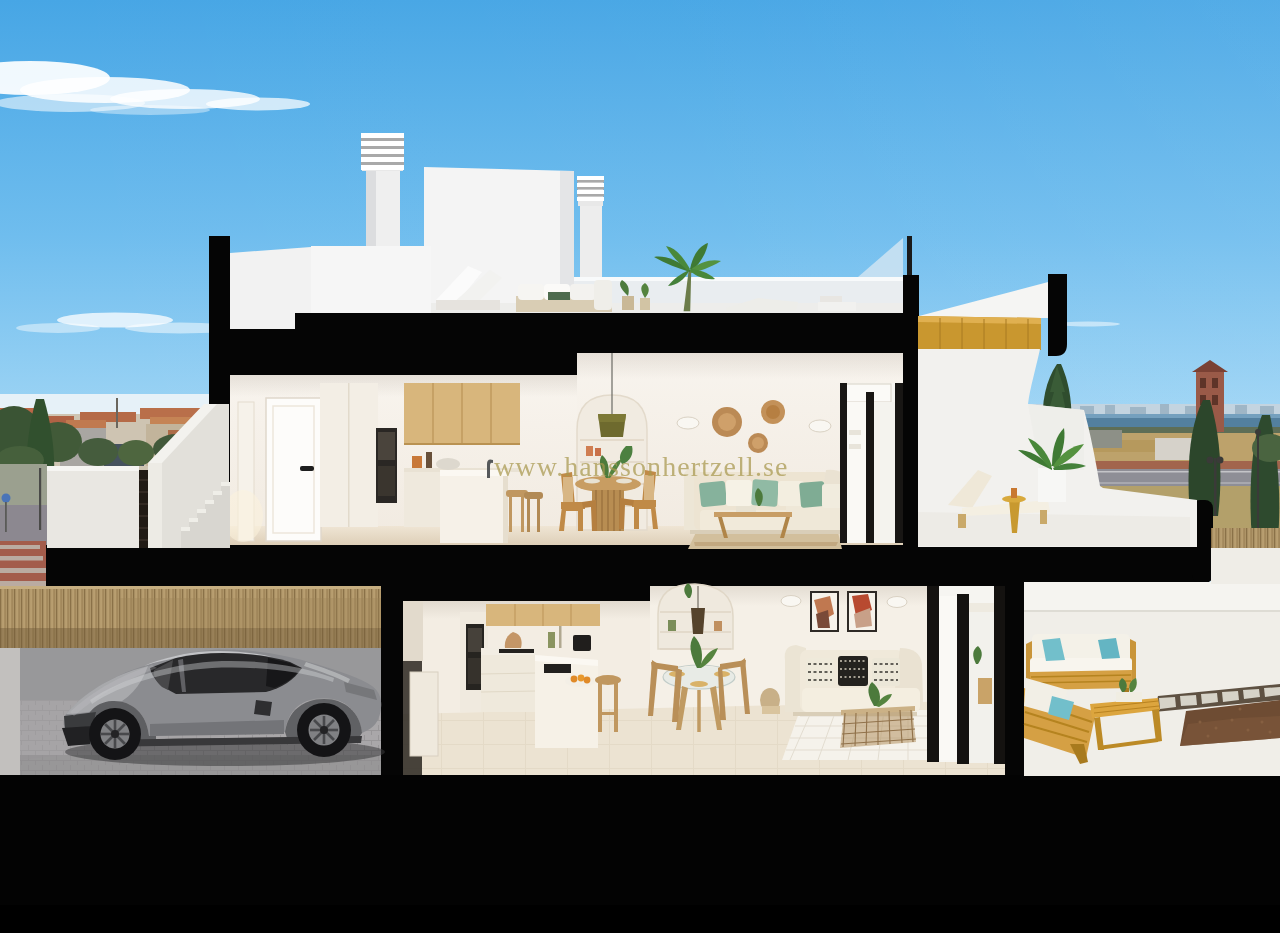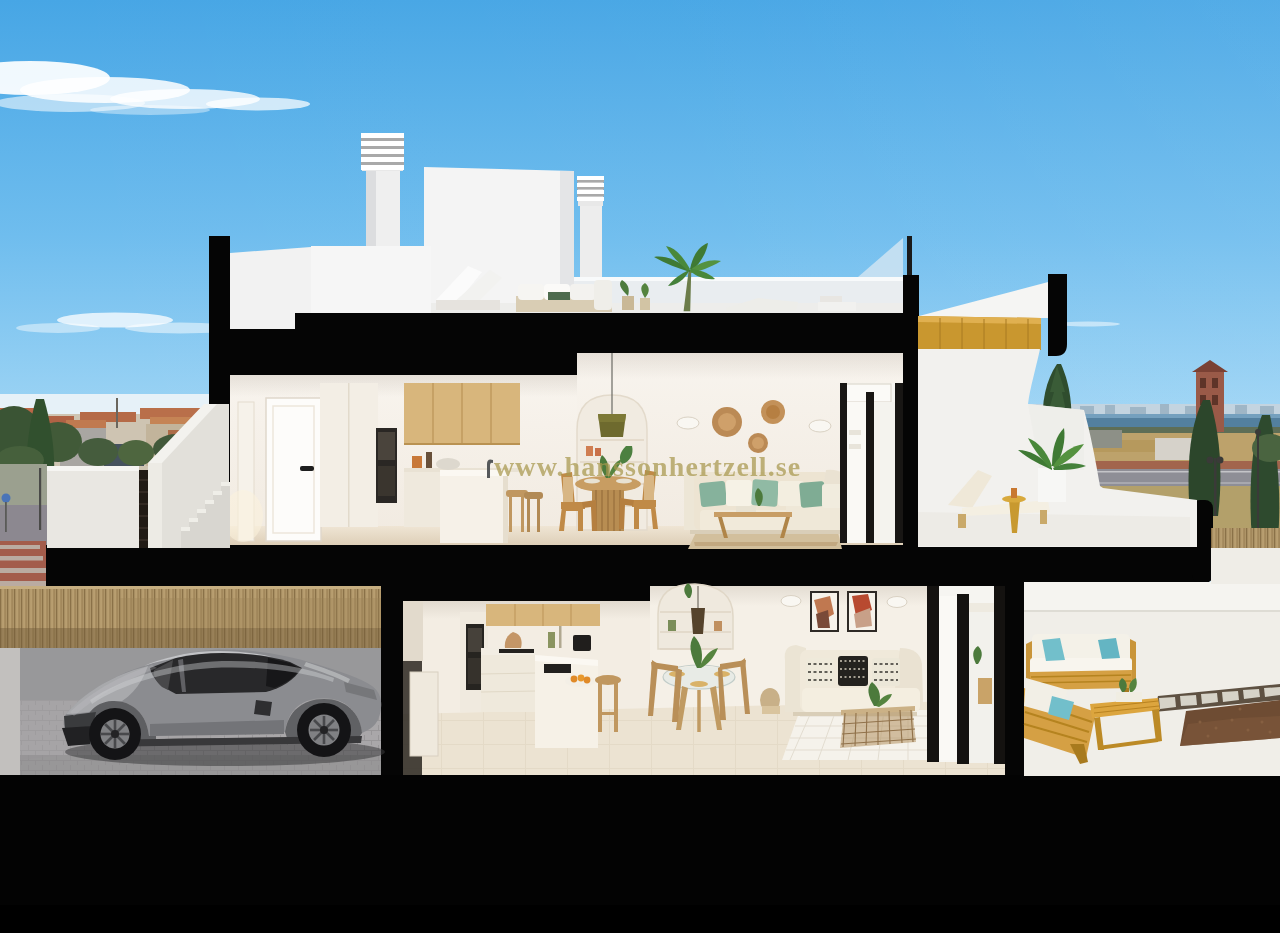--- a/index.html
+++ b/index.html
@@ -1,16 +1,16 @@
 <!DOCTYPE html>
 <html><head>
 <meta charset="utf-8">
 <style>
 html,body{margin:0;padding:0;background:#000;}
-#stage{width:1280px;height:905px;position:relative;overflow:hidden;font-family:"Liberation Sans",sans-serif;font-weight:bold;}
+#stage{width:1280px;height:905px;position:relative;overflow:hidden;font-family:"Liberation Sans",sans-serif;}
 </style>
 </head>
 <body>
 <div id="stage">
 <svg width="1280" height="933" viewBox="0 0 1280 933" xmlns="http://www.w3.org/2000/svg">
 <defs>
 <linearGradient id="sky" x1="0" y1="0" x2="0" y2="1">
 <stop offset="0" stop-color="#47A6E5"></stop>
 <stop offset="0.38" stop-color="#6FBDEE"></stop>
 <stop offset="0.66" stop-color="#9BD3F4"></stop>

